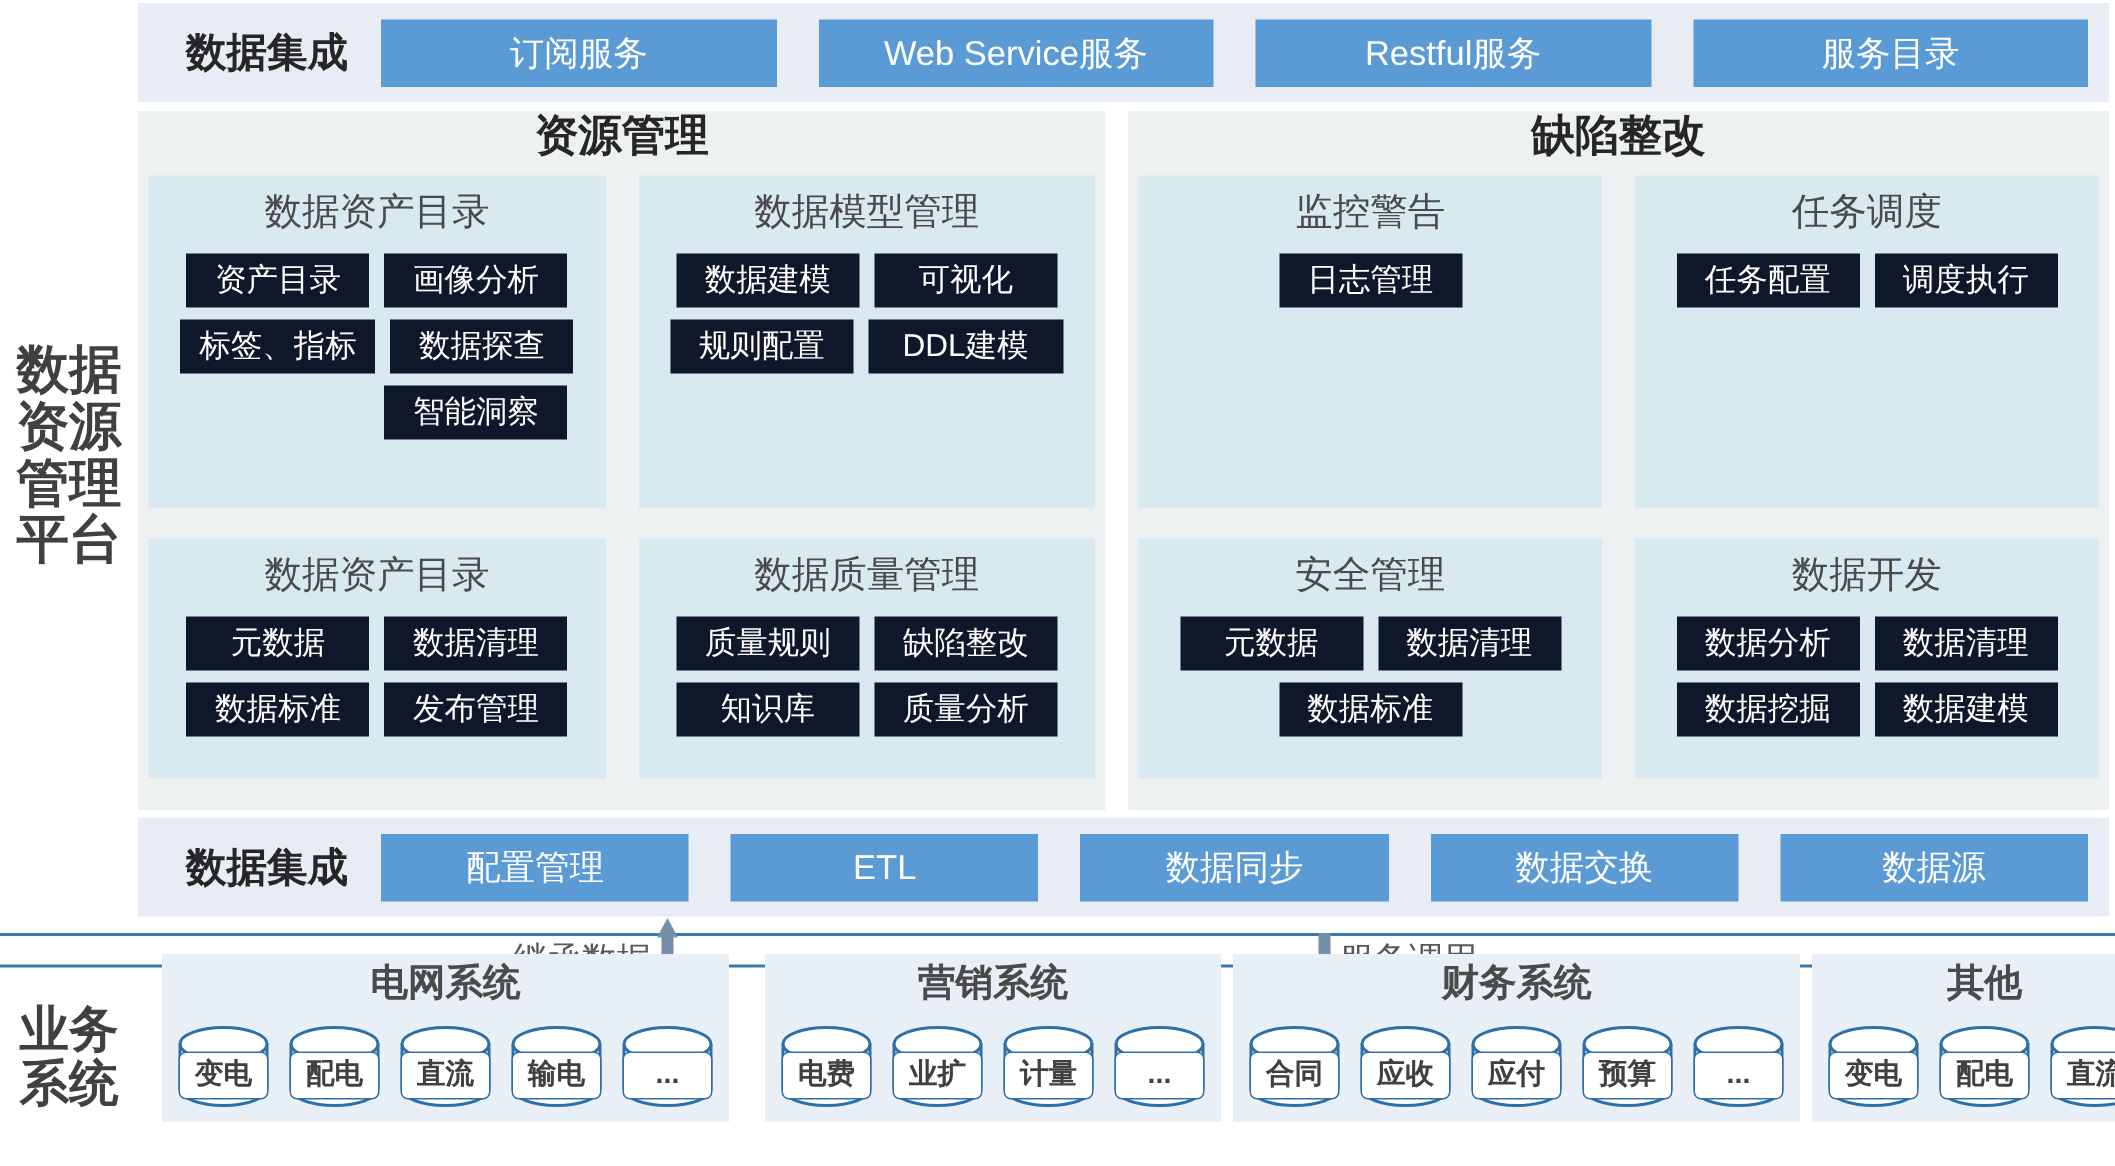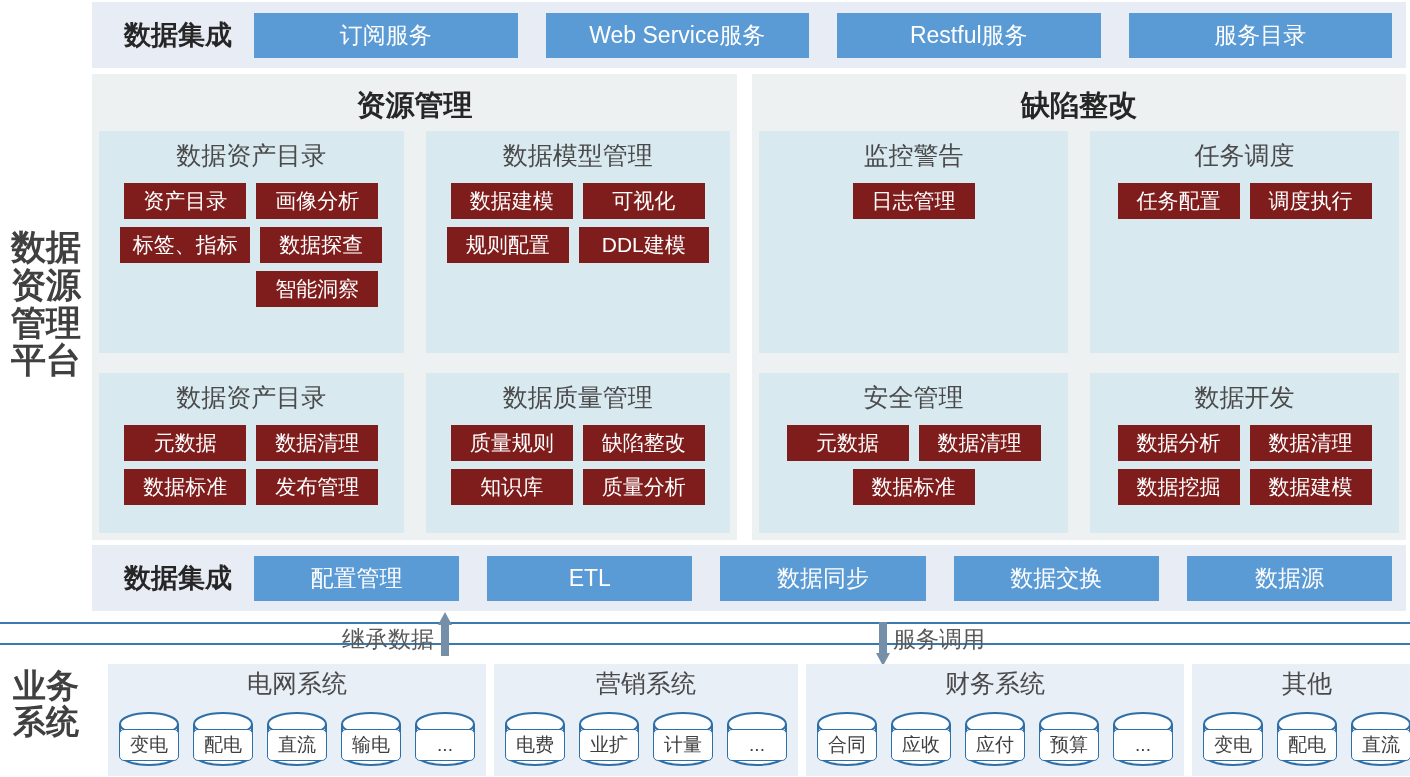--- a/index.html
+++ b/index.html
@@ -94,21 +94,20 @@
     box-sizing: border-box;
   }
   #panel-resource  { left: 92px;  width: 645px; }
   #panel-operation { left: 752px; width: 654px; }
 
   .panel-title {
     text-align: center;
     font-size: 29px;
     font-weight: bold;
     color: #262626;
-    margin-top: 14px;
     line-height: 1.2;
   }
 
   .card-grid {
     display: flex;
     flex-wrap: wrap;
     padding: 0 7px;
     margin-top: 8px;
     gap: 20px 22px;
     box-sizing: border-box;
@@ -130,21 +129,21 @@
     margin-bottom: 10px;
     white-space: nowrap;
   }
   .chip-wrap {
     display: flex;
     flex-wrap: wrap;
     justify-content: center;
     gap: 8px 10px;
   }
   .chip {
-    background: #7f1d1d;
+    background: #0f172a;
     color: #ffffff;
     font-size: 21px;
     height: 36px;
     line-height: 36px;
     text-align: center;
     white-space: nowrap;
     width: 122px;
     flex: 0 0 auto;
   }
   .chip.wide { width: 130px; }
@@ -205,25 +204,26 @@
     width: 0; height: 0;
     border-left: 7px solid transparent;
     border-right: 7px solid transparent;
     border-top: 13px solid #768FA8;
   }
 
   
   #business-row {
     position: absolute;
     left: 108px;
-    top: 664px;
+    top: 636px;
     width: 1298px;
     height: 112px;
     display: flex;
     gap: 8px;
+    font-weight: bold;
   }
   .biz-group {
     background: #E9EFF7;
     box-sizing: border-box;
     padding: 4px 8px 8px 8px;
     display: flex;
     flex-direction: column;
   }
   .biz-title {
     text-align: center;
@@ -434,21 +434,21 @@
           </div>
           <div class="db">
             <svg width="66" height="54" viewBox="0 0 66 54">
               <path d="M4 12 L4 42 A29 11 0 0 0 62 42 L62 12" fill="#ffffff" stroke="#2E6FA8" stroke-width="2"></path>
               <ellipse cx="33" cy="12" rx="29" ry="11" fill="#ffffff" stroke="#2E6FA8" stroke-width="2"></ellipse>
             </svg>
             <div class="db-label">...</div>
           </div>
         </div>
       </div>
-      <div class="biz-group" style="flex: 4 1 0px;">
+      <div class="biz-group" style="flex: 4 1 0px; margin-left: 16px;">
         <div class="biz-title">营销系统</div>
         <div class="db-row">
           <div class="db">
             <svg width="66" height="54" viewBox="0 0 66 54">
               <path d="M4 12 L4 42 A29 11 0 0 0 62 42 L62 12" fill="#ffffff" stroke="#2E6FA8" stroke-width="2"></path>
               <ellipse cx="33" cy="12" rx="29" ry="11" fill="#ffffff" stroke="#2E6FA8" stroke-width="2"></ellipse>
             </svg>
             <div class="db-label">电费</div>
           </div>
           <div class="db">

